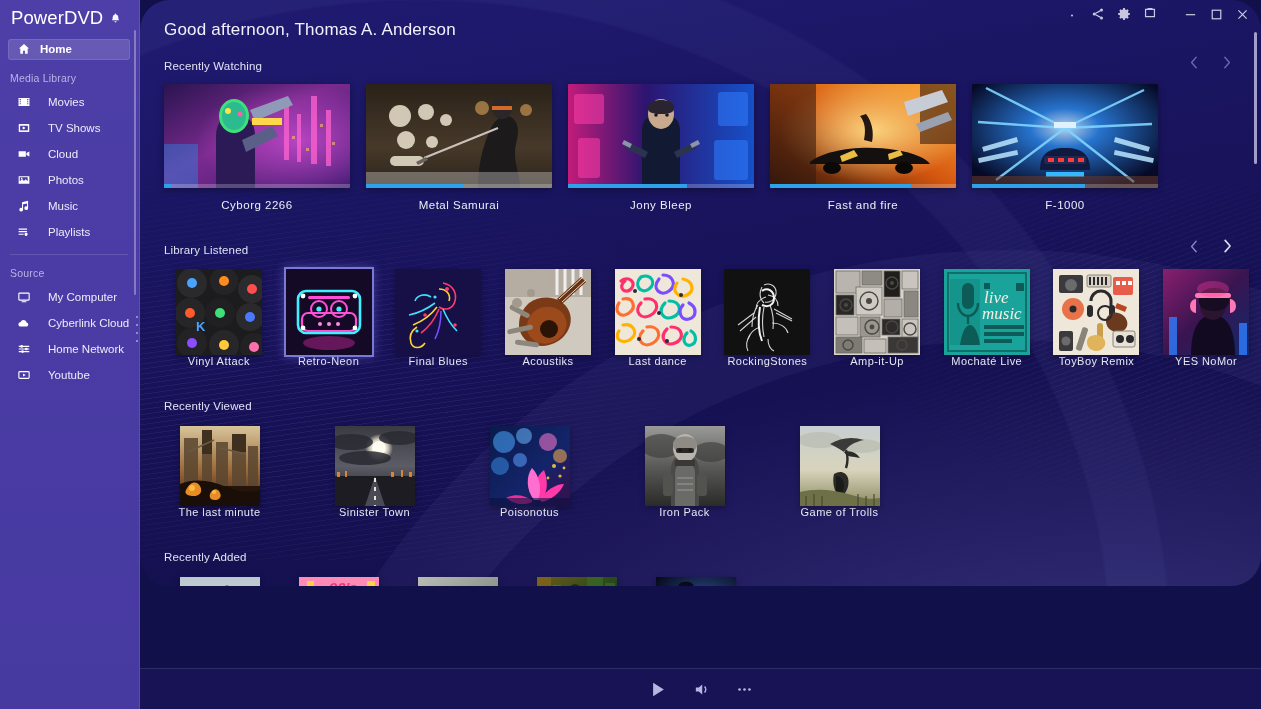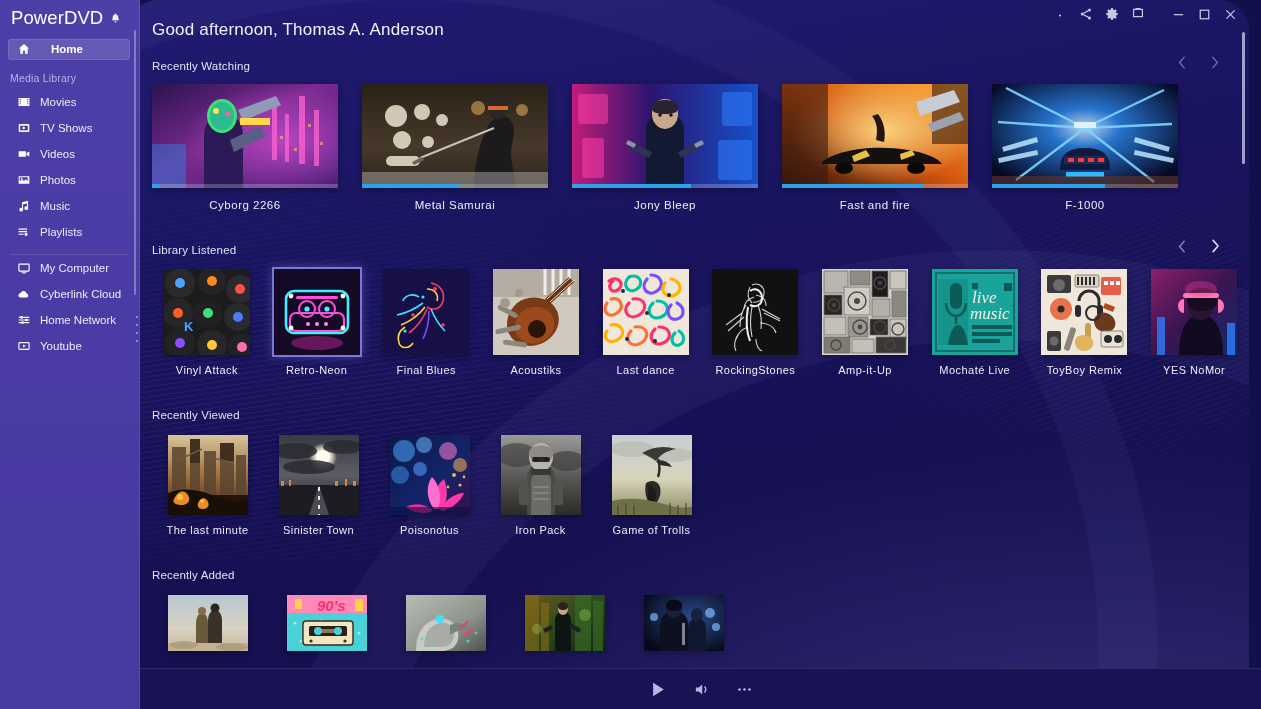--- a/index.html
+++ b/index.html
@@ -27,30 +27,30 @@
   }
   .brand-name{
     font-size:18.5px; color:#ffffff; letter-spacing:.1px; font-weight:400;
     line-height:1;
   }
   .bell-icon{ width:13px; height:15px; display:block; opacity:.95; }
 
   .nav-home{
     margin:3px 10px 0 8px; height:21px; border-radius:3px;
     background:rgba(255,255,255,.14);
-    display:flex; align-items:center; gap:20px; padding-left:9px;
+    display:flex; align-items:center; gap:9px; padding-left:9px;
     box-shadow:inset 0 0 0 1px rgba(255,255,255,.10);
   }
   .nav-home .nav-label{ font-size:11.5px; color:#fff; font-weight:600; }
 
   .side-group-title{
     font-size:10.5px; color:#b9b2e6; padding:12px 0 5px 10px; letter-spacing:.2px;
   }
   .nav-item{
-    display:flex; align-items:center; gap:9px;
+    display:flex; align-items:center; gap:17px;
     height:26px; padding-left:9px; margin:0 8px 0 8px;
     border-radius:3px; cursor:default;
   }
   .nav-item .nav-label{ font-size:11.5px; color:#ecebfa; }
   .nav-ico{ width:14px; height:14px; display:block; flex:0 0 14px; }
   .side-sep{
     height:1px; margin:9px 12px 0 10px; background:rgba(255,255,255,.13);
   }
   
   #side-scroll{
@@ -63,21 +63,21 @@
     display:flex; flex-direction:column; justify-content:space-between;
     align-items:center; z-index:40;
   }
   #drag-handle i{
     display:block; width:2px; height:2px; border-radius:50%;
     background:rgba(255,255,255,.55);
   }
 
   
   #main{
-    position:absolute; left:128px; top:0; width:1121px; height:709px;
+    position:absolute; left:140px; top:0; width:1121px; height:586px;
     overflow:hidden;
     background:
       radial-gradient(120% 95% at 86% 118%, rgba(86,78,170,.55) 0%, rgba(86,78,170,0) 58%),
       linear-gradient(170deg,#201b72 0%,#1a1560 32%,#161154 62%,#141049 100%);
     border-radius: 30px;
   }
   
   .arc{ position:absolute; border-radius:50%; pointer-events:none; }
   #arc-glow{
     left:-330px; top:-140px; width:1320px; height:1250px;
@@ -140,21 +140,21 @@
   .row-title{ font-size:11.5px; color:#e2e0f5; letter-spacing:.15px; }
   .row-arrows{
     position:absolute; right:26px; top:-3px; display:flex; gap:17px; align-items:center;
   }
   .arw{ width:16px; height:18px; display:flex; align-items:center; justify-content:center; }
   .arw svg{ display:block; }
 
   .strip{ display:flex; padding-left:24px; gap:0; }
 
   
-  .cw-card{ width:202px; margin-right:8px; }
+  .cw-card{ width:202px; margin-right:0; }
   .cw-thumb{
     position:relative; width:186px; height:104px; border-radius:1px; overflow:hidden;
     box-shadow:0 2px 7px rgba(0,0,0,.33);
   }
   .cw-thumb .art{ position:absolute; inset:0; }
   .prog{
     position:absolute; left:0; bottom:0; height:4px; width:100%;
     background:rgba(255,255,255,.22);
   }
   .prog > i{ display:block; height:100%; background:#2da2e8; }
@@ -166,21 +166,21 @@
   
   .sq-card{ width:111px; }
   .sq-thumb{
     position:relative; width:86px; height:86px; margin:0 auto; overflow:hidden;
     box-shadow:0 2px 6px rgba(0,0,0,.30);
   }
   .sq-card.selected .sq-thumb{
     box-shadow:0 0 0 2px #7b79d8, 0 0 10px 2px rgba(120,115,225,.45);
   }
   .sq-label{
-    text-align:center; font-size:11px; color:#ececf8; margin-top:9px; letter-spacing:.45px;
+    text-align:center; font-size:11px; color:#ececf8; letter-spacing:.45px;
     white-space:nowrap;
   }
   
   .rv-card{ width:111px; }
   .rv-thumb{
     position:relative; width:80px; height:80px; margin:0 auto; overflow:hidden;
     box-shadow:0 2px 6px rgba(0,0,0,.30);
   }
   .ra-card{ width:111px; }
   .ra-thumb{
@@ -253,21 +253,21 @@
       </span>
       <span class="nav-label">TV Shows</span>
     </div>
 
     <div class="nav-item">
       <span>
         <svg class="nav-ico" viewBox="0 0 24 24" fill="#ffffff">
           <path d="M2.8 7.2h12.4v9.6H2.8zM16.2 10.4l5-2.6v8.4l-5-2.6z"></path>
         </svg>
       </span>
-      <span class="nav-label">Videos</span>
+      <span class="nav-label">Cloud</span>
     </div>
 
     <div class="nav-item">
       <span>
         <svg class="nav-ico" viewBox="0 0 24 24" fill="#ffffff">
           <path d="M2.8 5.4h18.4v13.2H2.8zm1.9 1.9v7.1l4-4.1 3.2 3.3 3-3 3.4 3.5V7.3zM8 8.1a1.4 1.4 0 1 1 0 2.8 1.4 1.4 0 0 1 0-2.8z"></path>
         </svg>
       </span>
       <span class="nav-label">Photos</span>
     </div>
@@ -285,20 +285,21 @@
       <span>
         <svg class="nav-ico" viewBox="0 0 24 24" fill="#ffffff">
           <path d="M2.8 6h14.4v2H2.8zm0 4.4h14.4v2H2.8zm0 4.4h8.6v2H2.8zM15.4 13.4a2.6 2.6 0 1 1-1.6 4.6 2.6 2.6 0 0 1 1.6-4.6z"></path>
         </svg>
       </span>
       <span class="nav-label">Playlists</span>
     </div>
 
     <div class="side-sep"></div>
 
+    <div class="side-group-title">Source</div>
 
     <div class="nav-item">
       <span>
         <svg class="nav-ico" viewBox="0 0 24 24" fill="none" stroke="#ffffff" stroke-width="1.9">
           <rect x="3.2" y="5.4" width="17.6" height="12" rx="1"></rect>
           <path d="M8.6 20.2h6.8" stroke-linecap="round"></path>
         </svg>
       </span>
       <span class="nav-label">My Computer</span>
     </div>
@@ -944,21 +945,21 @@
             </svg>
           </div>
           <div class="sq-label">YES NoMor</div>
         </div>
       </div>
 
       <div class="row-head" style="margin-top:29px;">
         <span class="row-title">Recently Viewed</span>
       </div>
 
-      <div class="strip" style="margin-top:12px;">
+      <div class="strip" style="margin-top:12px;gap:44px;">
 
         <div class="rv-card">
           <div class="rv-thumb">
             <svg class="art" viewBox="0 0 80 80">
               <defs>
                   <linearGradient id="rv1" x1="0" y1="0" x2="0" y2="1">
                     <stop offset="0" stop-color="#d8c49a"></stop>
                     <stop offset=".55" stop-color="#9a6a3a"></stop>
                     <stop offset="1" stop-color="#3a2114"></stop>
                   </linearGradient>

